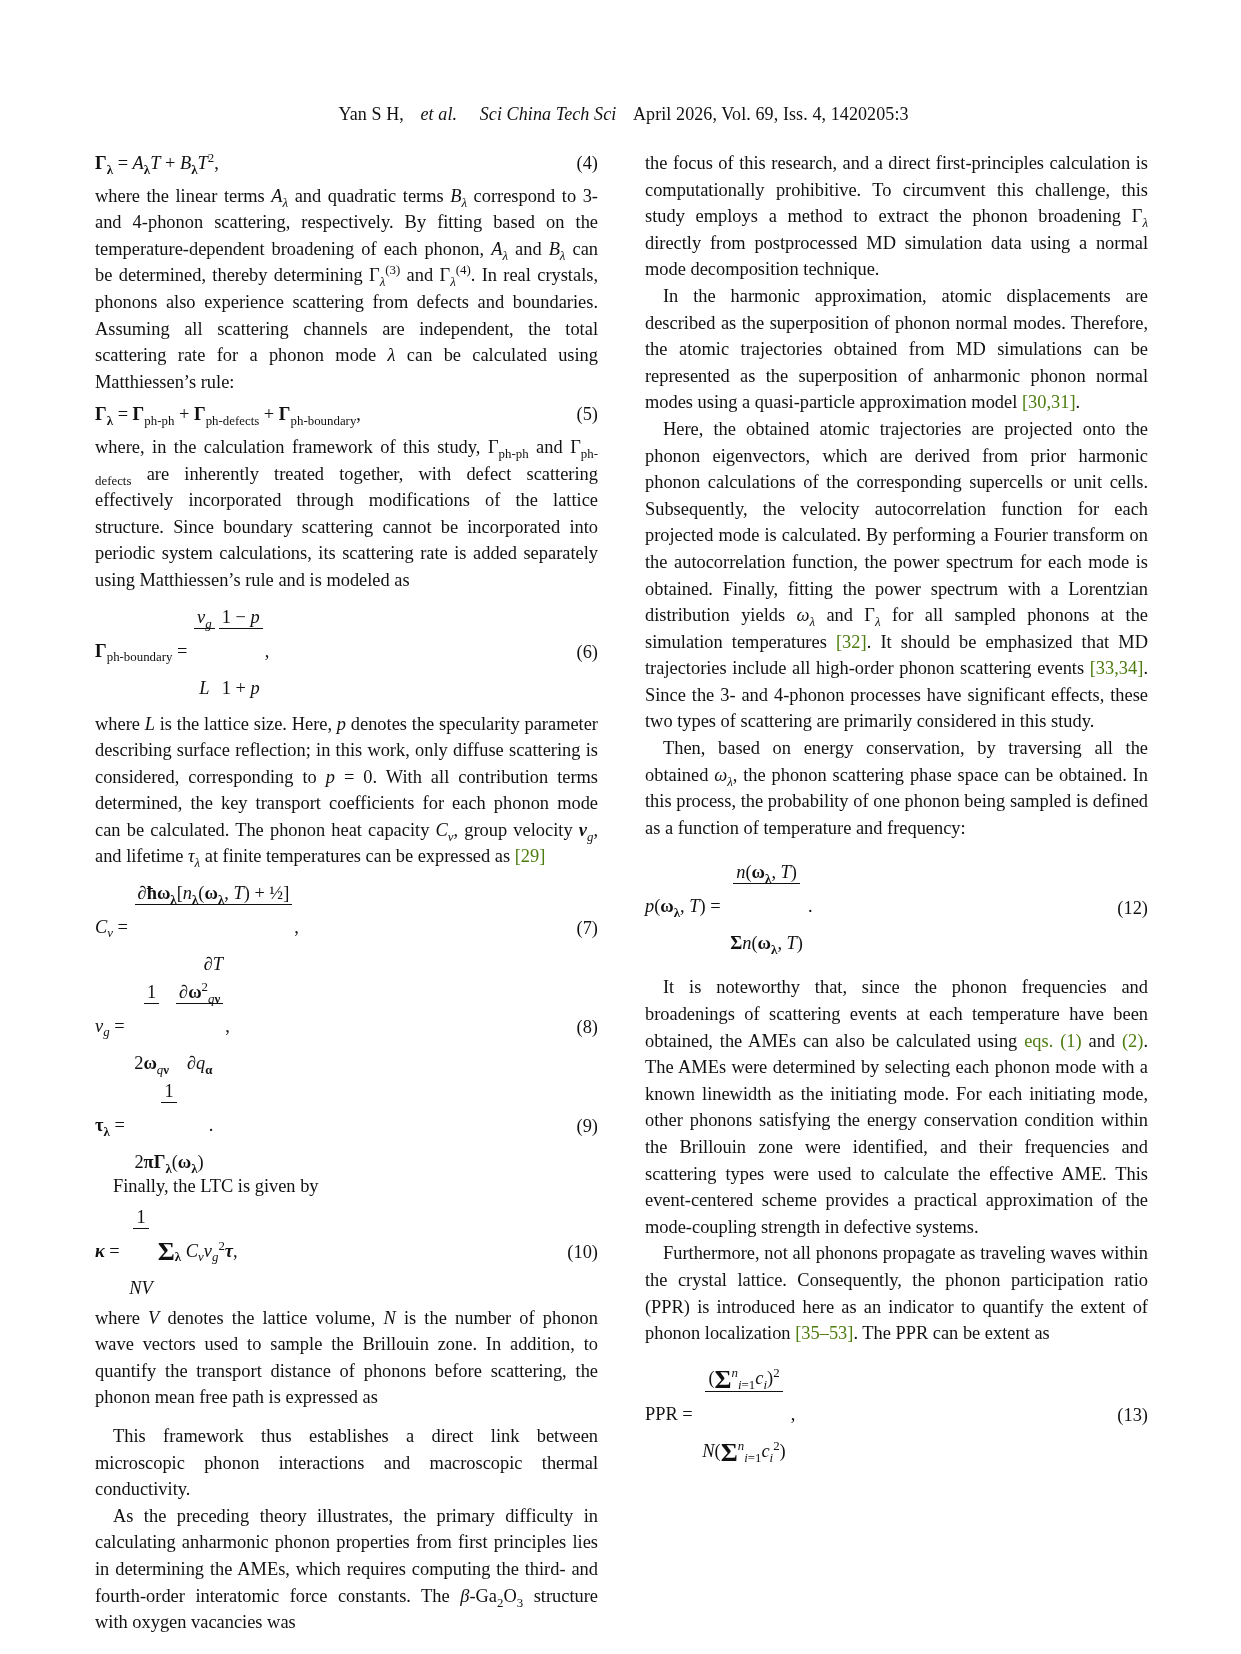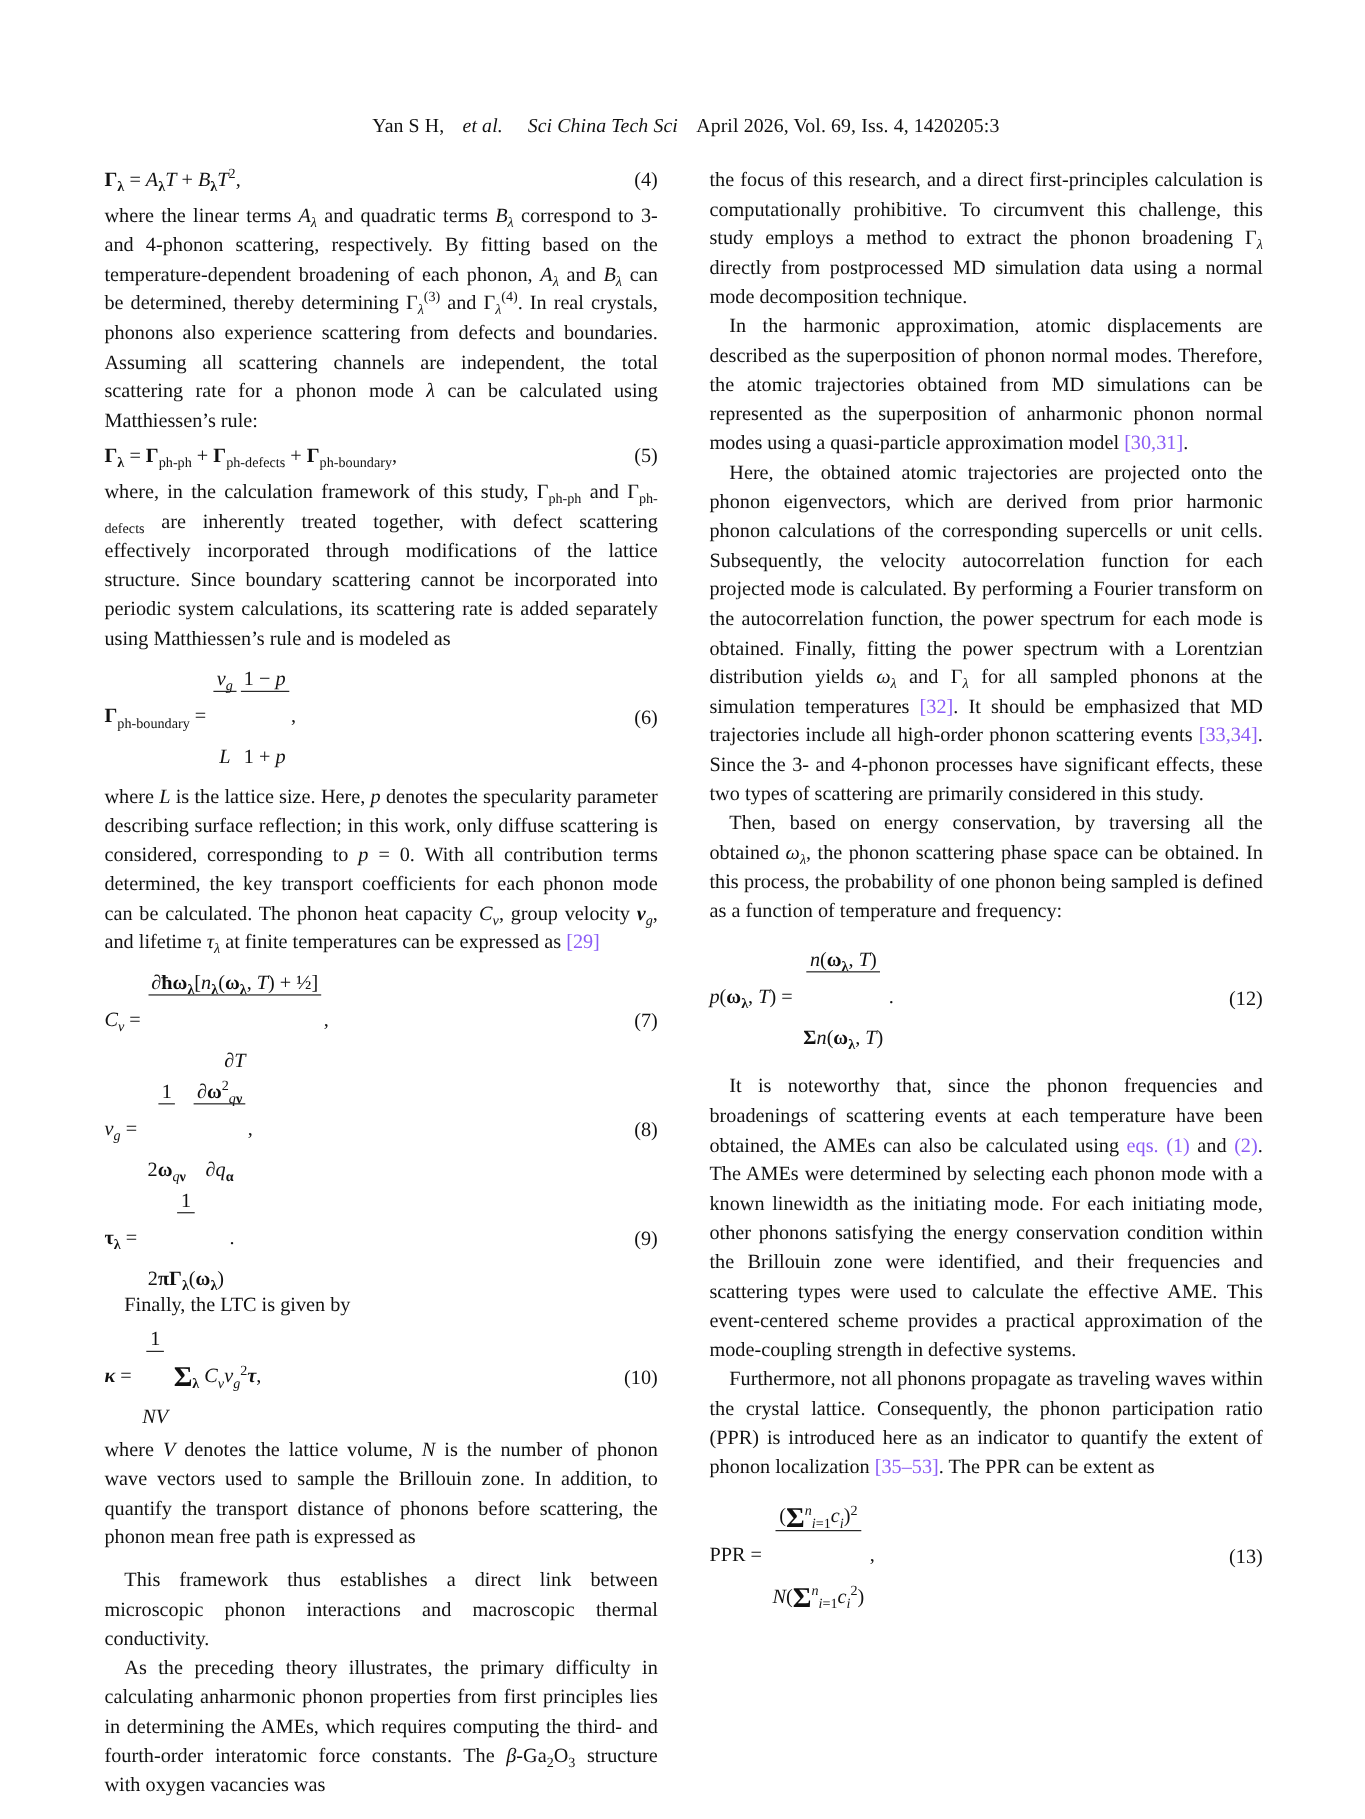--- a/index.html
+++ b/index.html
@@ -7,21 +7,21 @@
        font-family:"Liberation Serif","DejaVu Serif",serif;color:#111;}
   .header{position:absolute;top:104px;left:0;width:1241px;text-align:center;
           font-size:18px;letter-spacing:0.1px;}
   .header .it{font-style:italic;}
   .header span{margin:0 6px;}
   .col{position:absolute;top:150px;width:503px;font-size:18.4px;line-height:26.6px;text-align:justify;}
   .left{left:95px;}
   .right{left:645px;}
   p{margin:0;}
   .ind{text-indent:18px;}
-  .link{color:#8b5cf6;cursor:pointer;}
+  .link{color:#4d7c0f;cursor:pointer;}
   i{font-style:italic;}
   b{font-weight:bold;}
   sub,sup{font-size:70%;line-height:0;}
   .eq{display:flex;align-items:center;justify-content:space-between;margin:0;}
   .eq .math{font-size:18.4px;}
   .eq .num{font-size:18.4px;}
   .frac{display:inline-flex;flex-direction:column;align-items:center;vertical-align:middle;margin:0 2px;gap:48px;}
   .frac .n{border-bottom:1.6px solid #111;padding:0 3px;line-height:22px;}
   .frac .d{padding:0 3px;line-height:22px;}
   .sum{font-size:26px;font-weight:bold;vertical-align:middle;}

